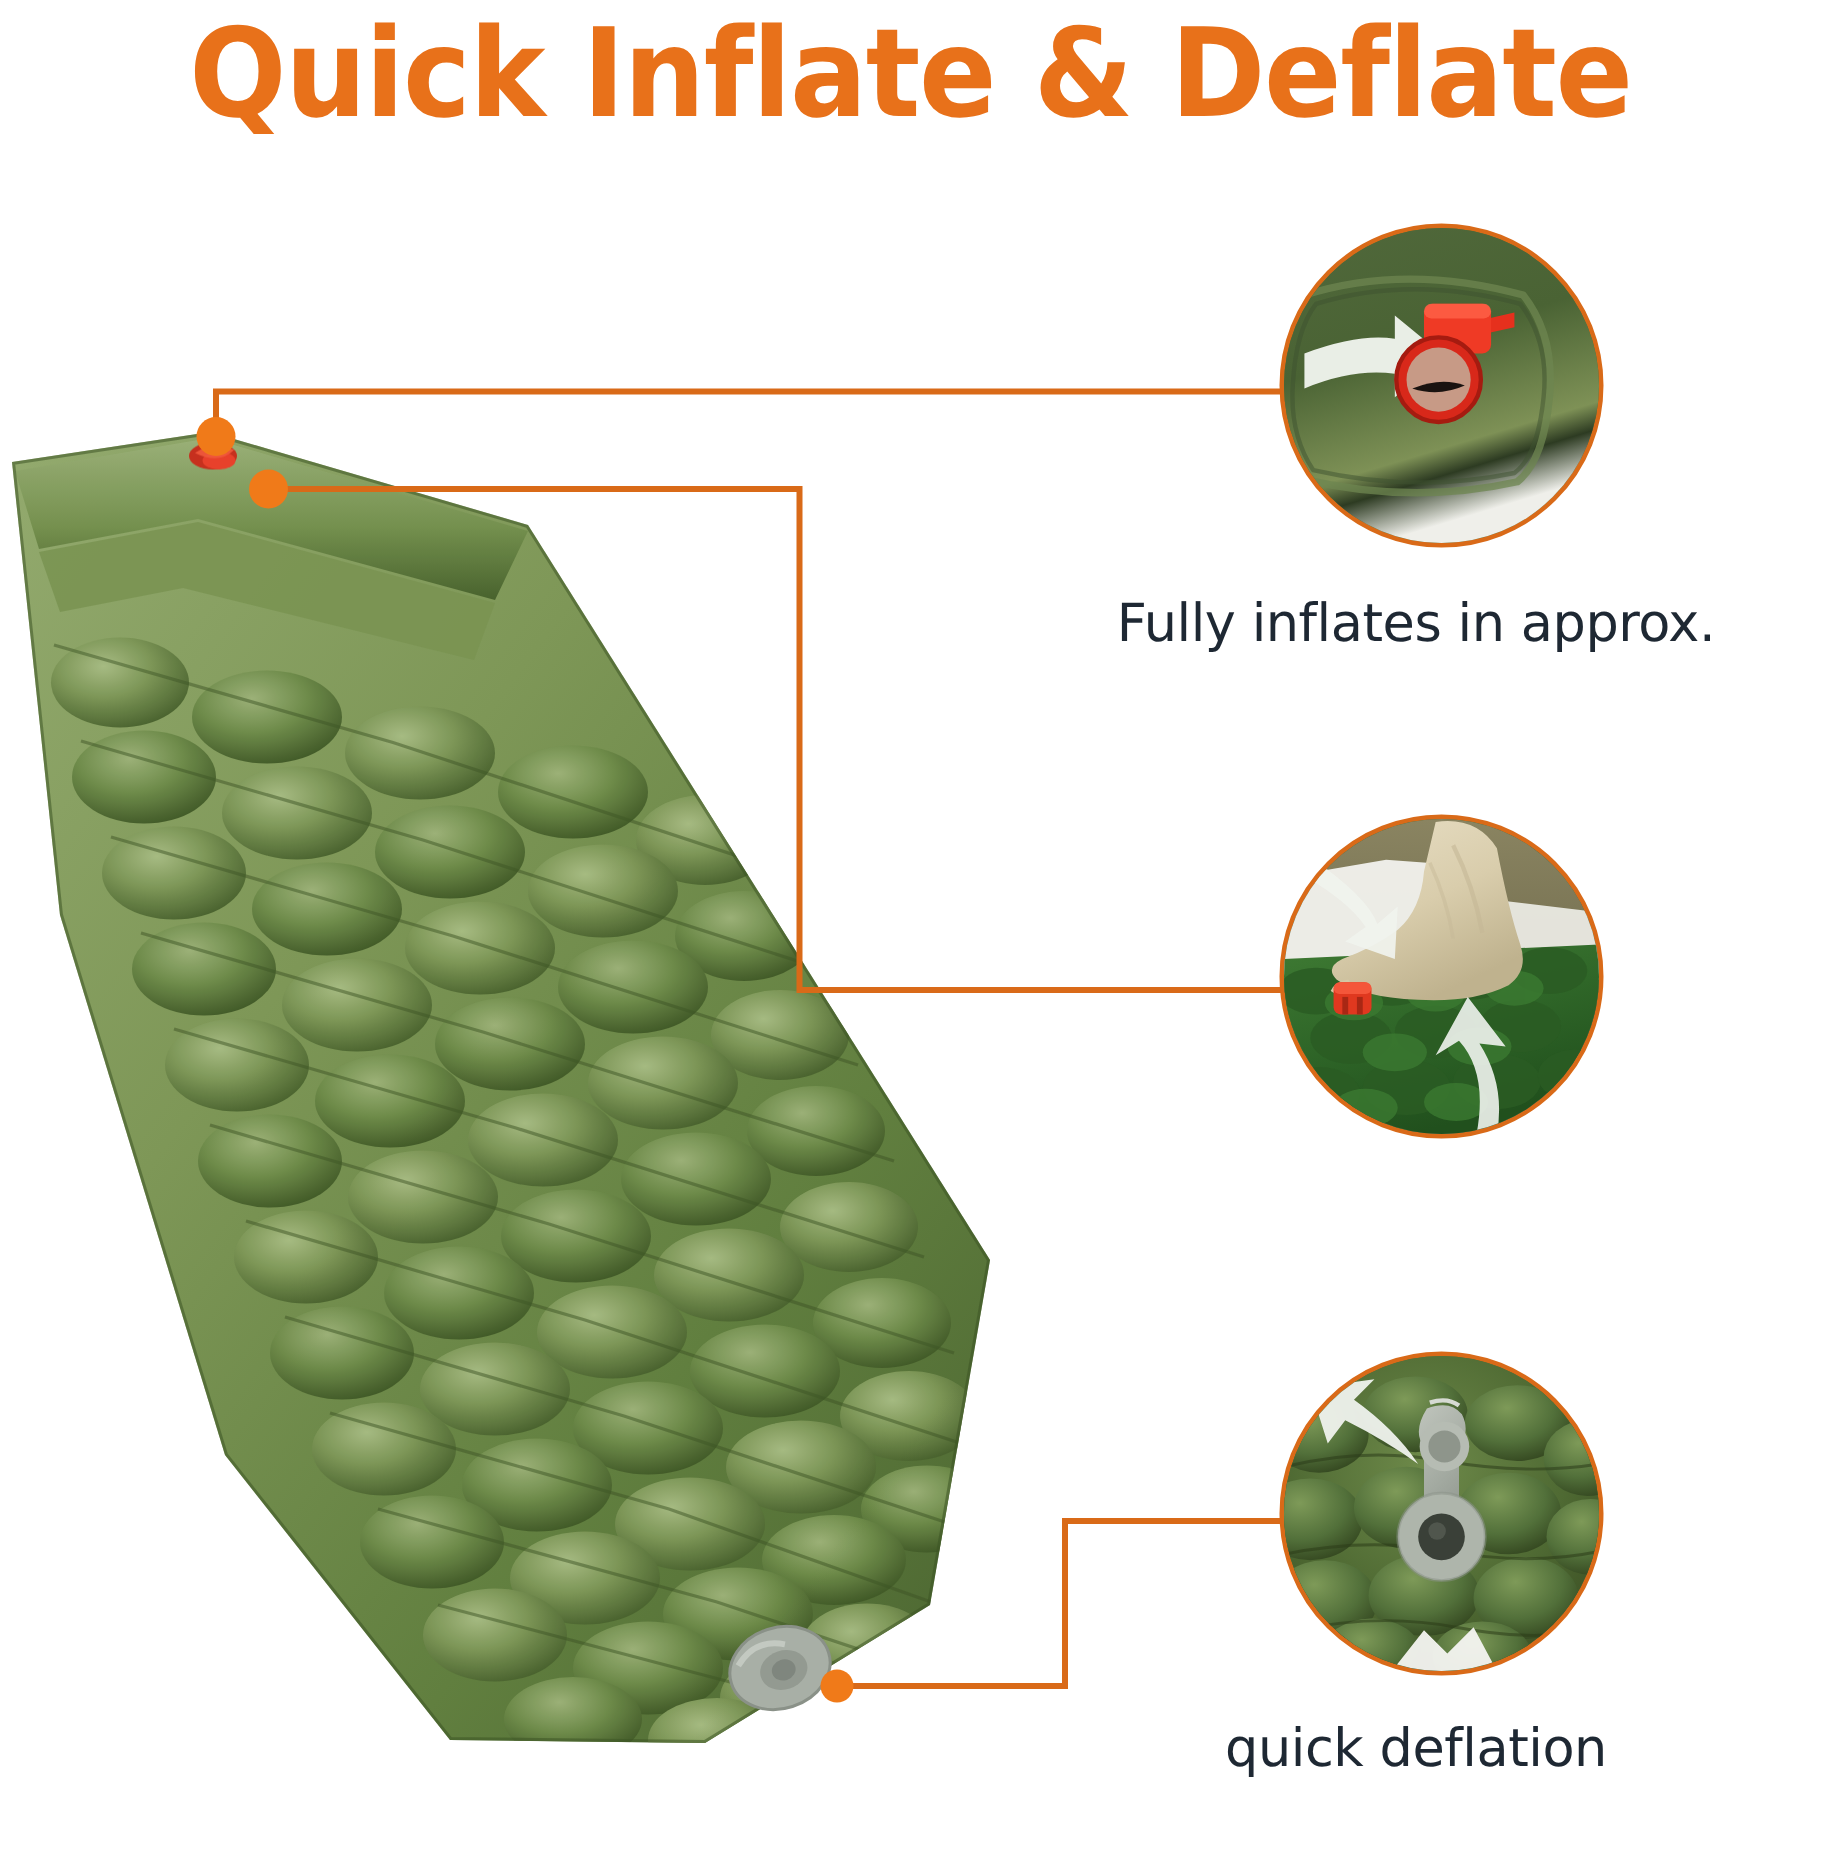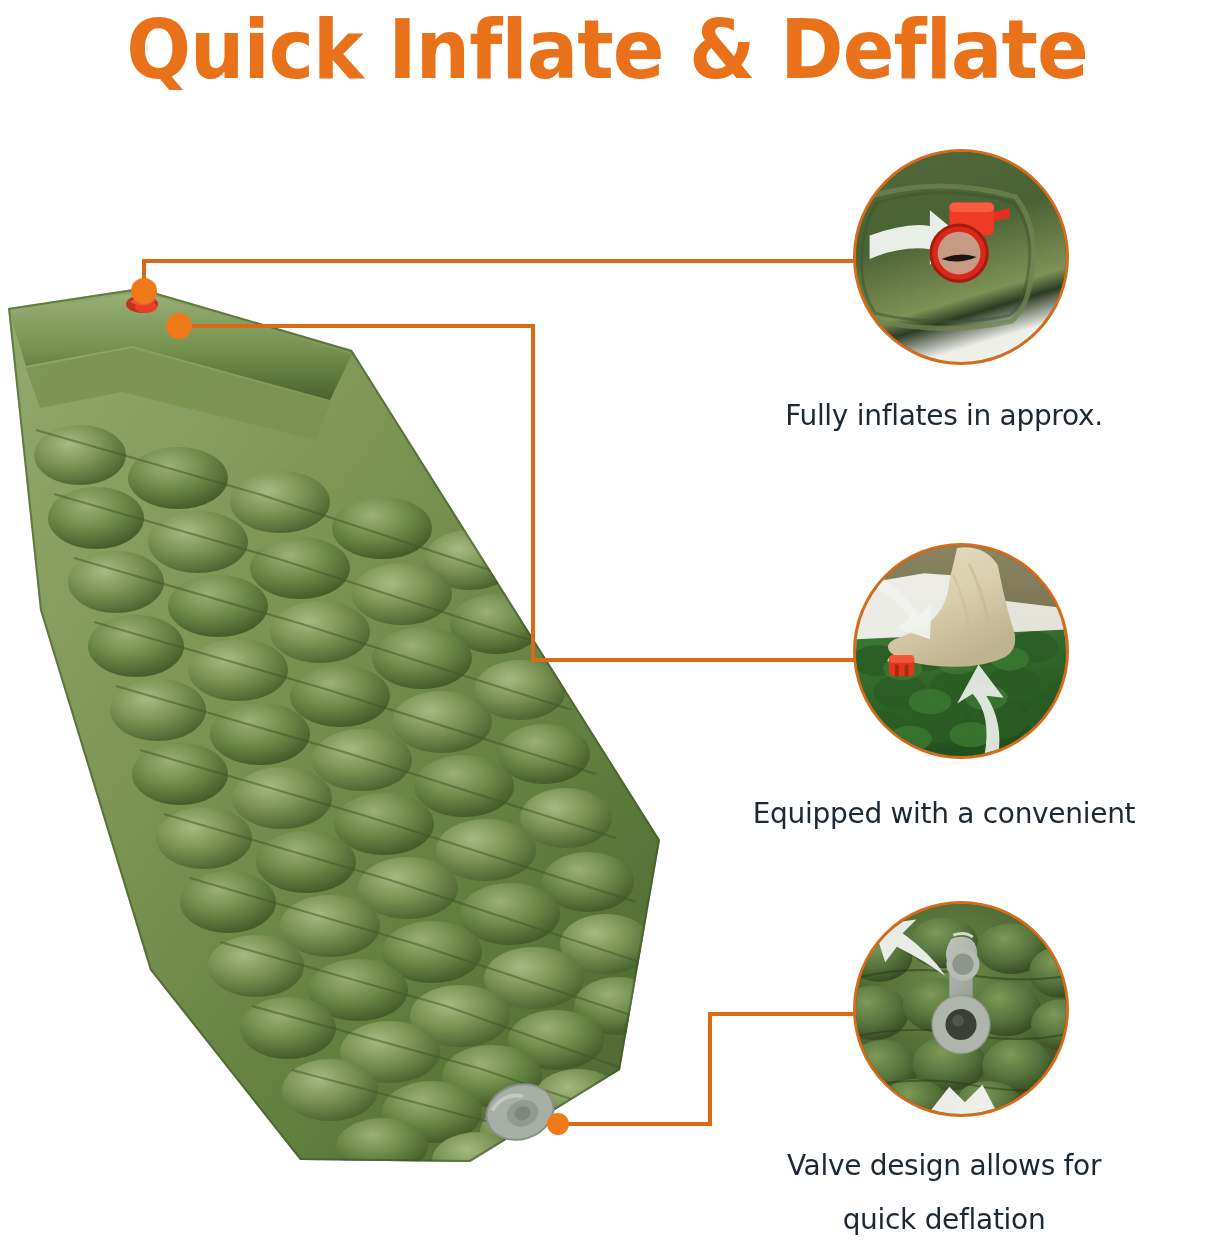--- a/index.html
+++ b/index.html
@@ -68,21 +68,21 @@
   #inset-valve-deflate { left: 853px; top: 901px; }
 
   
   .caption {
     position: absolute;
     width: 540px;
     left: 674px;
     text-align: center;
     color: #1E2833;
     font-family: "DejaVu Sans", sans-serif;
-    font-size: 28px;
+    font-size: 35px;
     line-height: 54px;
     font-weight: 400;
     letter-spacing: -0.3px;
   }
   .caption span { display: block; }
   #caption-inflate { top: 389px; }
   #caption-footpump { top: 787px; }
   #caption-deflate { top: 1139px; }
 </style>
 </head>
@@ -404,19 +404,17 @@
 
     <path d="M18 22 l44 -6 l-14 14 q28 20 44 44 q-22 -16 -50 -30 l-12 16 Z" fill="#EFF2ED" opacity="0.95"></path>
   </svg>
 </div>
 
 <div class="caption" id="caption-inflate">
   <span>Fully inflates in approx.</span>
 </div>
 
 <div class="caption" id="caption-footpump">
-  <span>Equipped with a convenient</span>
 </div>
 
 <div class="caption" id="caption-deflate">
-  <span>Valve design allows for</span>
   <span>quick deflation</span>
 </div>
 
 </body></html>

